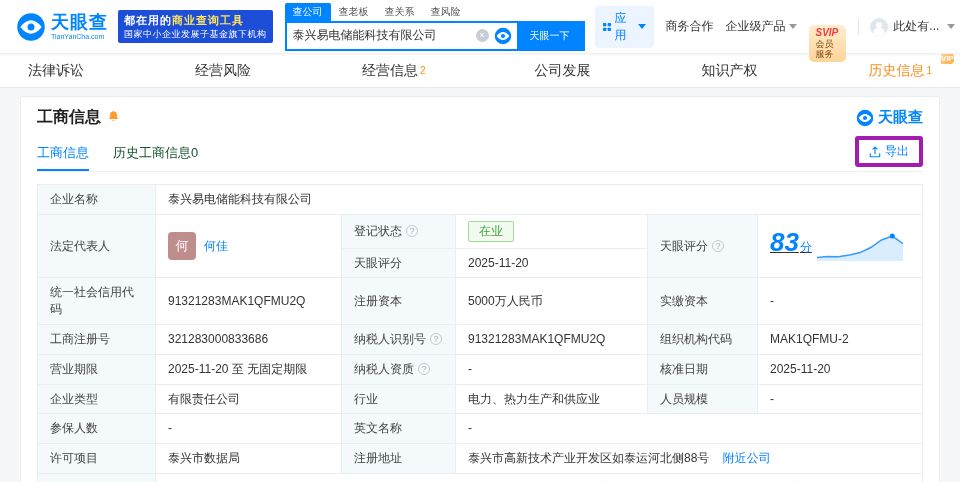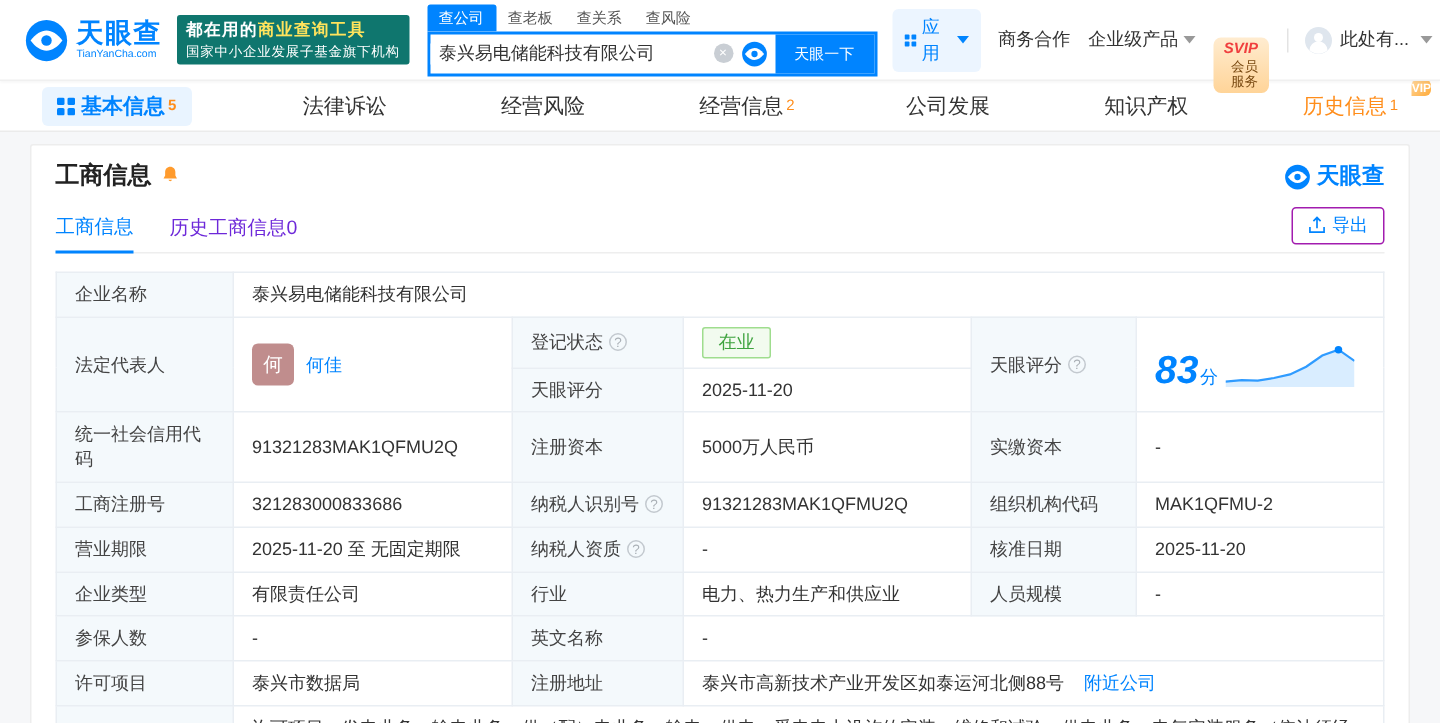--- a/index.html
+++ b/index.html
@@ -12,21 +12,21 @@
   
   .topbar {
     height:54px; background:#fff; display:flex; align-items:center;
     padding:0 16px; gap:10px; border-bottom:1px solid #f0f0f0;
     box-shadow:0 1px 2px rgba(0,0,0,.04); position:relative; z-index:2;
   }
   .logo { display:flex; align-items:center; gap:5px; cursor:pointer; flex-shrink:0; }
   .logo-cn { font-size:18px; font-weight:bold; color:#0084ff; line-height:1; letter-spacing:1px;}
   .logo-en { font-size:7px; color:#0084ff; margin-top:2px; }
   .promo {
-    background:#0f766e; color:#fff; padding:3px 6px; border-radius:2px;
+    background:#1d4ed8; color:#fff; padding:3px 6px; border-radius:2px;
     line-height:1.35; flex-shrink:0;
   }
   .promo-l1 { font-size:11px; font-weight:bold; letter-spacing:1px; }
   .promo-l1 .yellow { color:#ffe35c; }
   .promo-l2 { font-size:9px; letter-spacing:.5px; }
   .search-wrap { display:flex; flex-direction:column; width:300px; flex-shrink:0; margin-left:2px; }
   .search-tabs { display:flex; font-size:10px; }
   .search-tab { padding:2px 8px; color:#555; cursor:pointer; }
   .search-tab.active { background:#0084ff; color:#fff; border-radius:2px 2px 0 0; }
   .search-box {
@@ -52,21 +52,21 @@
     padding:4px 8px; border-radius:4px; cursor:pointer;
   }
   .app-pill .caret { border-top-color:#0084ff; }
   .hlink { cursor:pointer; display:flex; align-items:center; white-space:nowrap; }
   .caret {
     width:0; height:0; border-left:4px solid transparent; border-right:4px solid transparent;
     border-top:5px solid #999; display:inline-block; margin-left:3px;
   }
   .svip {
     background:linear-gradient(180deg,#ffecd0,#ffd498); border-radius:5px; padding:2px 7px;
-    text-align:right; line-height:1.15; cursor:pointer;margin-top:34px;
+    text-align:left; line-height:1.15; cursor:pointer;margin-top:34px;
   }
   .svip1 { color:#f03e3e; font-weight:bold; font-style:italic; font-size:10px; }
   .svip2 { color:#7a4a12; font-size:9px; }
   .vdiv { width:1px; height:16px; background:#e3e3e3; }
   .user { display:flex; align-items:center; gap:5px; cursor:pointer; white-space:nowrap; }
   
   .navbar {
     height:34px; background:#fff; display:flex; align-items:center;
     justify-content:space-between; padding:0 28px; border-bottom:1px solid #ebebeb;
   }
@@ -84,25 +84,25 @@
   }
   
   .card {
     margin:8px 20px 0; background:#fff; border:1px solid #ededed; border-radius:2px;
     padding:10px 16px 0;
   }
   .card-head { display:flex; align-items:center; gap:6px; }
   .card-title { font-size:16px; font-weight:bold; color:#222; margin:0; }
   .card-brand { margin-left:auto; display:flex; align-items:center; gap:4px; color:#0084ff; font-weight:bold; font-size:15px; }
   .subtabs { display:flex; align-items:center; gap:24px; border-bottom:1px solid #eee; margin-top:8px; }
-  .subtab { font-size:13px; color:#6d28d9; padding:6px 0 7px; cursor:pointer; }
+  .subtab { font-size:13px; color:#14532d; padding:6px 0 7px; cursor:pointer; }
   .subtab.active { color:#0084ff; border-bottom:2px solid #0084ff; margin-bottom:-1px; }
   .export-btn {
     margin-left:auto; display:flex; align-items:center; gap:4px;
-    border:1px solid #a21caf; background:#fff; color:#0084ff; font-size:12px;
+    border:4px solid #a21caf; background:#fff; color:#0084ff; font-size:12px;
     padding:3px 10px; border-radius:3px; cursor:pointer; font-family:inherit; margin-bottom:4px;
   }
   
   table.info { width:100%; border-collapse:collapse; table-layout:fixed; margin:12px 0 0; font-size:12px; }
   table.info th, table.info td {
     border:1px solid #e9eef3; padding:6px 12px; text-align:left; vertical-align:middle;
     word-break:break-all; font-weight:normal; line-height:1.4;
   }
   table.info th { background:#f4f9fc; color:#444; }
   table.info td { color:#333; }
@@ -115,21 +115,21 @@
   .rep-cell { display:flex; align-items:center; gap:8px; }
   .rep-avatar {
     width:28px; height:28px; border-radius:4px; background:#c08d8d; color:#fff;
     display:flex; align-items:center; justify-content:center; font-size:13px; flex-shrink:0; cursor:pointer;
   }
   a.blue-link, .blue-link { color:#0084ff; text-decoration:none; cursor:pointer; }
   .status-badge {
     display:inline-block; border:1px solid #9fdd8e; background:#f2fbef; color:#3fa33f;
     padding:1px 10px; font-size:12px; border-radius:2px;
   }
-  .score-cell { display:flex; align-items:flex-end; gap:5px; }
+  .score-cell { display:flex; gap:5px;text-decoration:underline; }
   .score-num { color:#0084ff; font-size:26px; font-weight:bold; font-style:italic; line-height:1; }
   .score-unit { color:#0084ff; font-size:12px; margin-left:1px; }
   .scope-text { line-height:1.75; }
   .nearby { margin-left:10px; white-space:nowrap; }
 </style>
 </head>
 <body>
 
 <header class="topbar">
   <div class="logo">
@@ -199,32 +199,20 @@
         <circle cx="9" cy="7" r="3" fill="#fff"></circle>
         <path d="M3 15.5a6 6 0 0 1 12 0A9 9 0 0 1 3 15.5z" fill="#fff"></path>
       </svg>
       <span>此处有...</span>
       <i class="caret"></i>
     </div>
   </div>
 </header>
 
 <nav class="navbar">
-  <div class="nav-tab active">
-    <span class="nav-ico">
-      <svg viewBox="0 0 12 12" width="12" height="12" fill="#0084ff">
-          <rect width="5" height="5" rx="1"></rect>
-          <rect x="7" width="5" height="5" rx="1"></rect>
-          <rect y="7" width="5" height="5" rx="1"></rect>
-          <rect x="7" y="7" width="5" height="5" rx="1"></rect>
-        </svg>
-    </span>
-    <span>基本信息</span>
-      <sup>5</sup>
-  </div>
   <div class="nav-tab">
       <span>法律诉讼</span>
       <sup></sup>
     </div>
   <div class="nav-tab">
       <span>经营风险</span>
       <sup></sup>
     </div>
   <div class="nav-tab">
       <span>经营信息</span>

